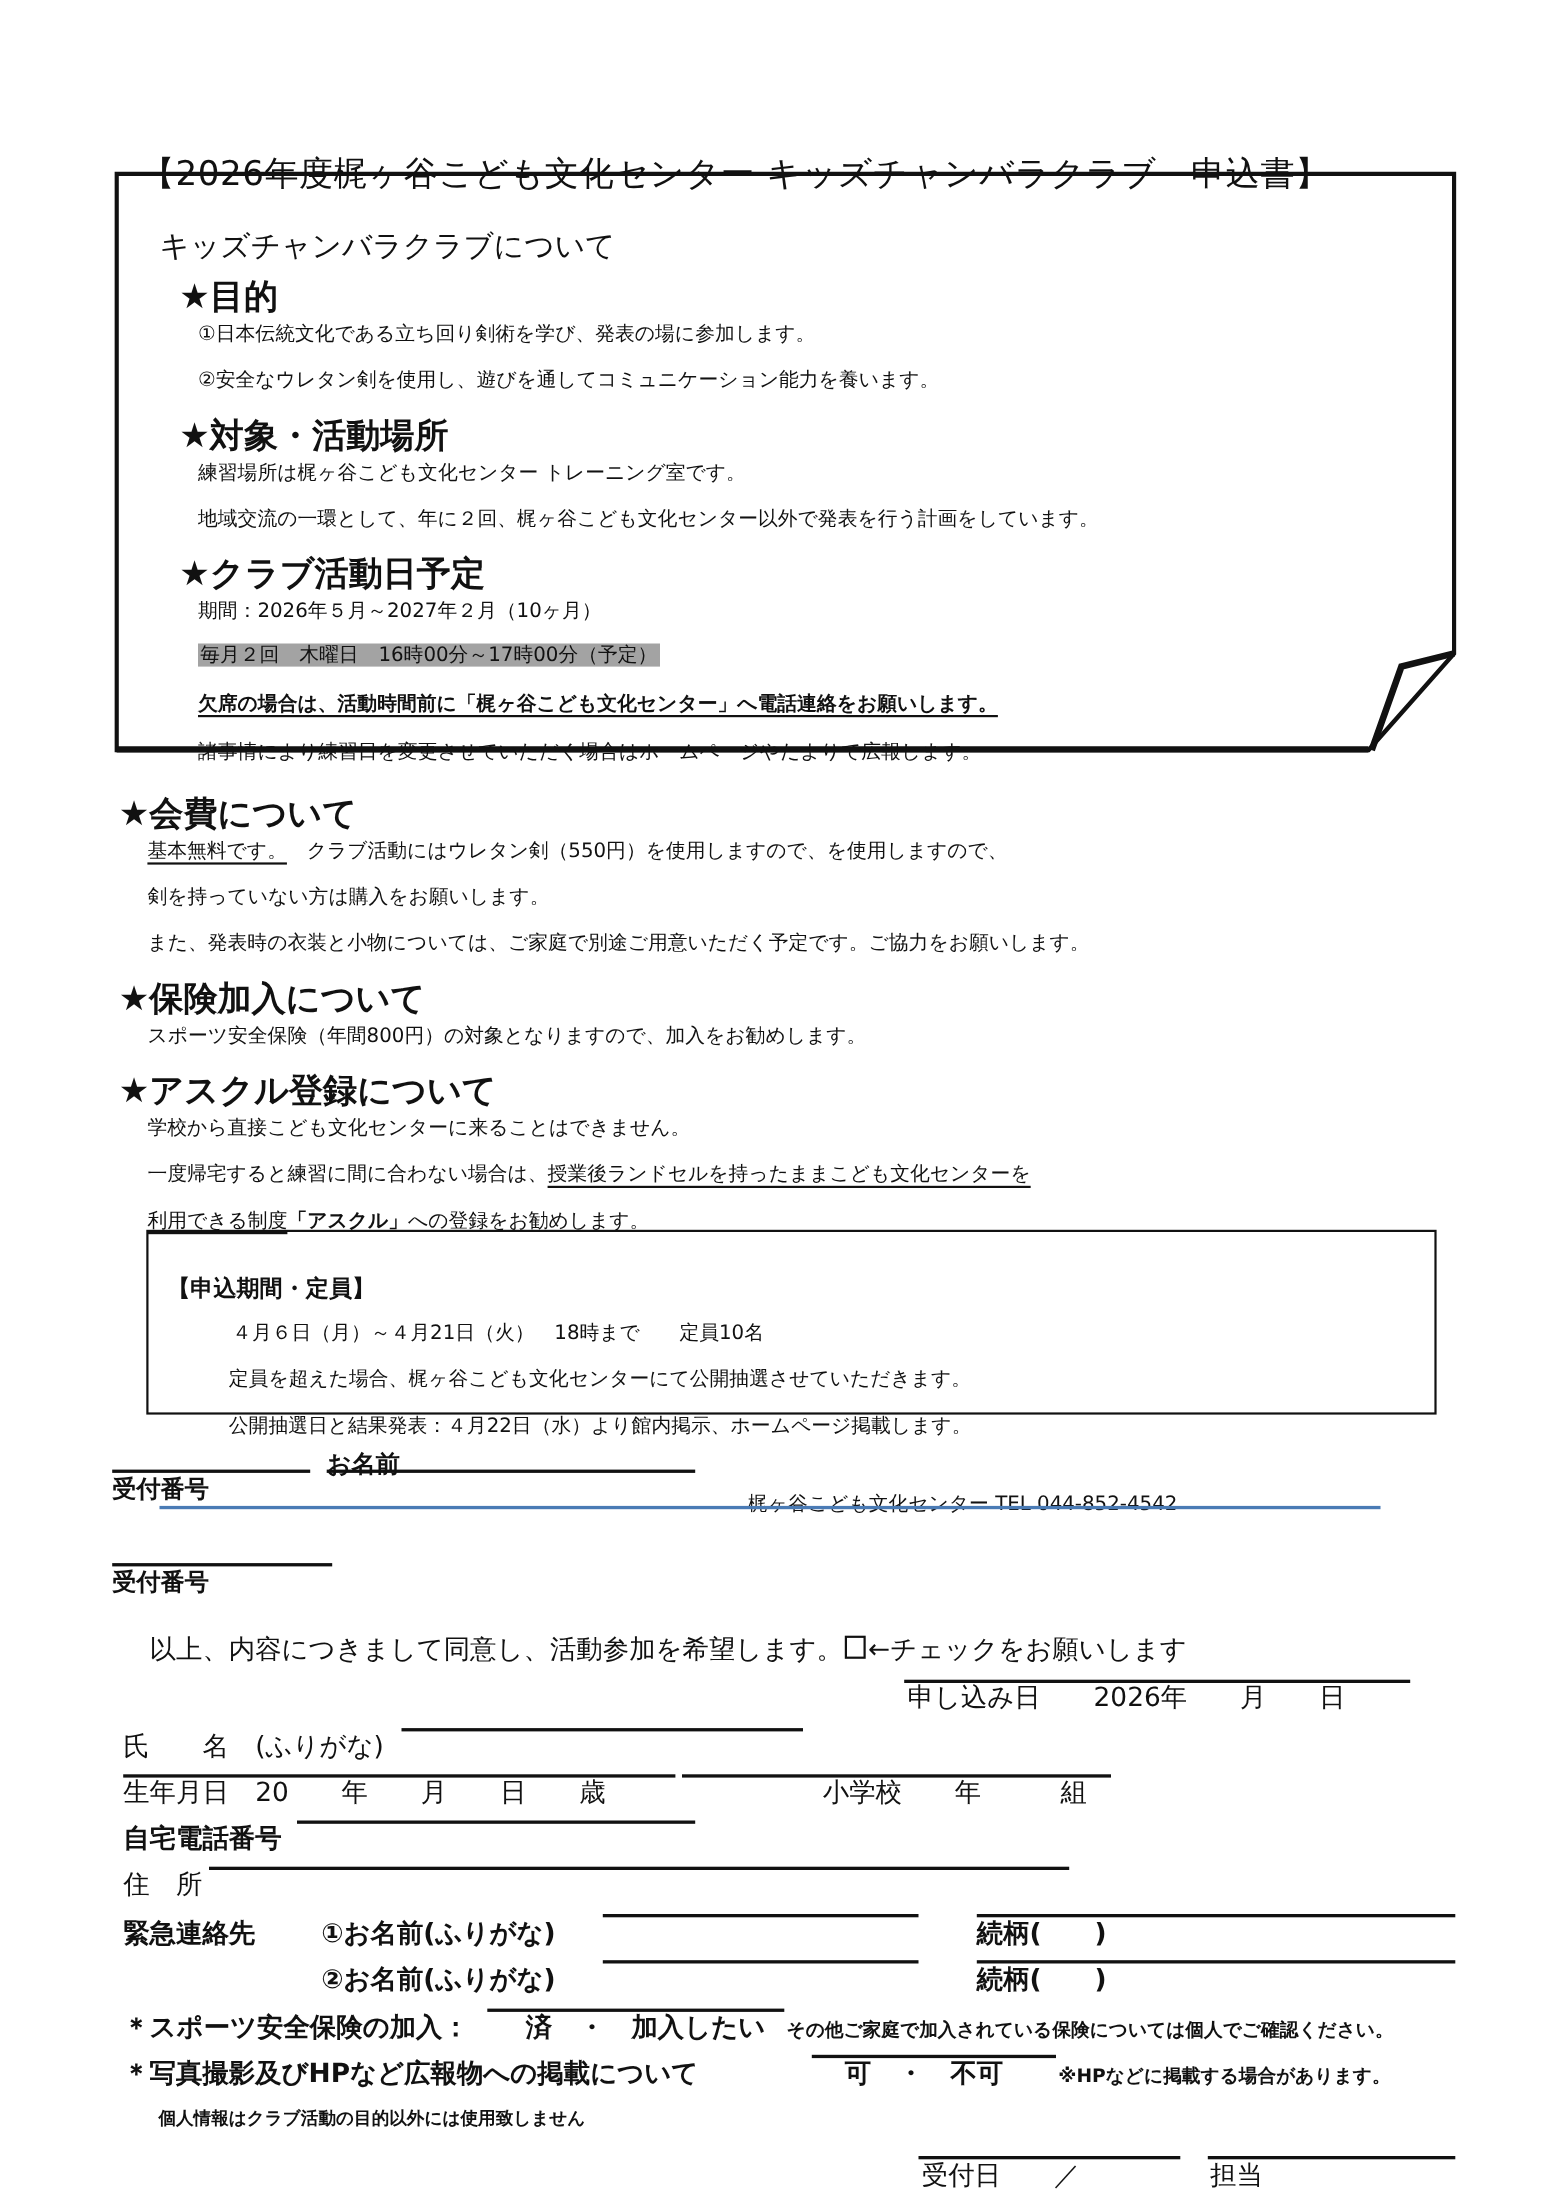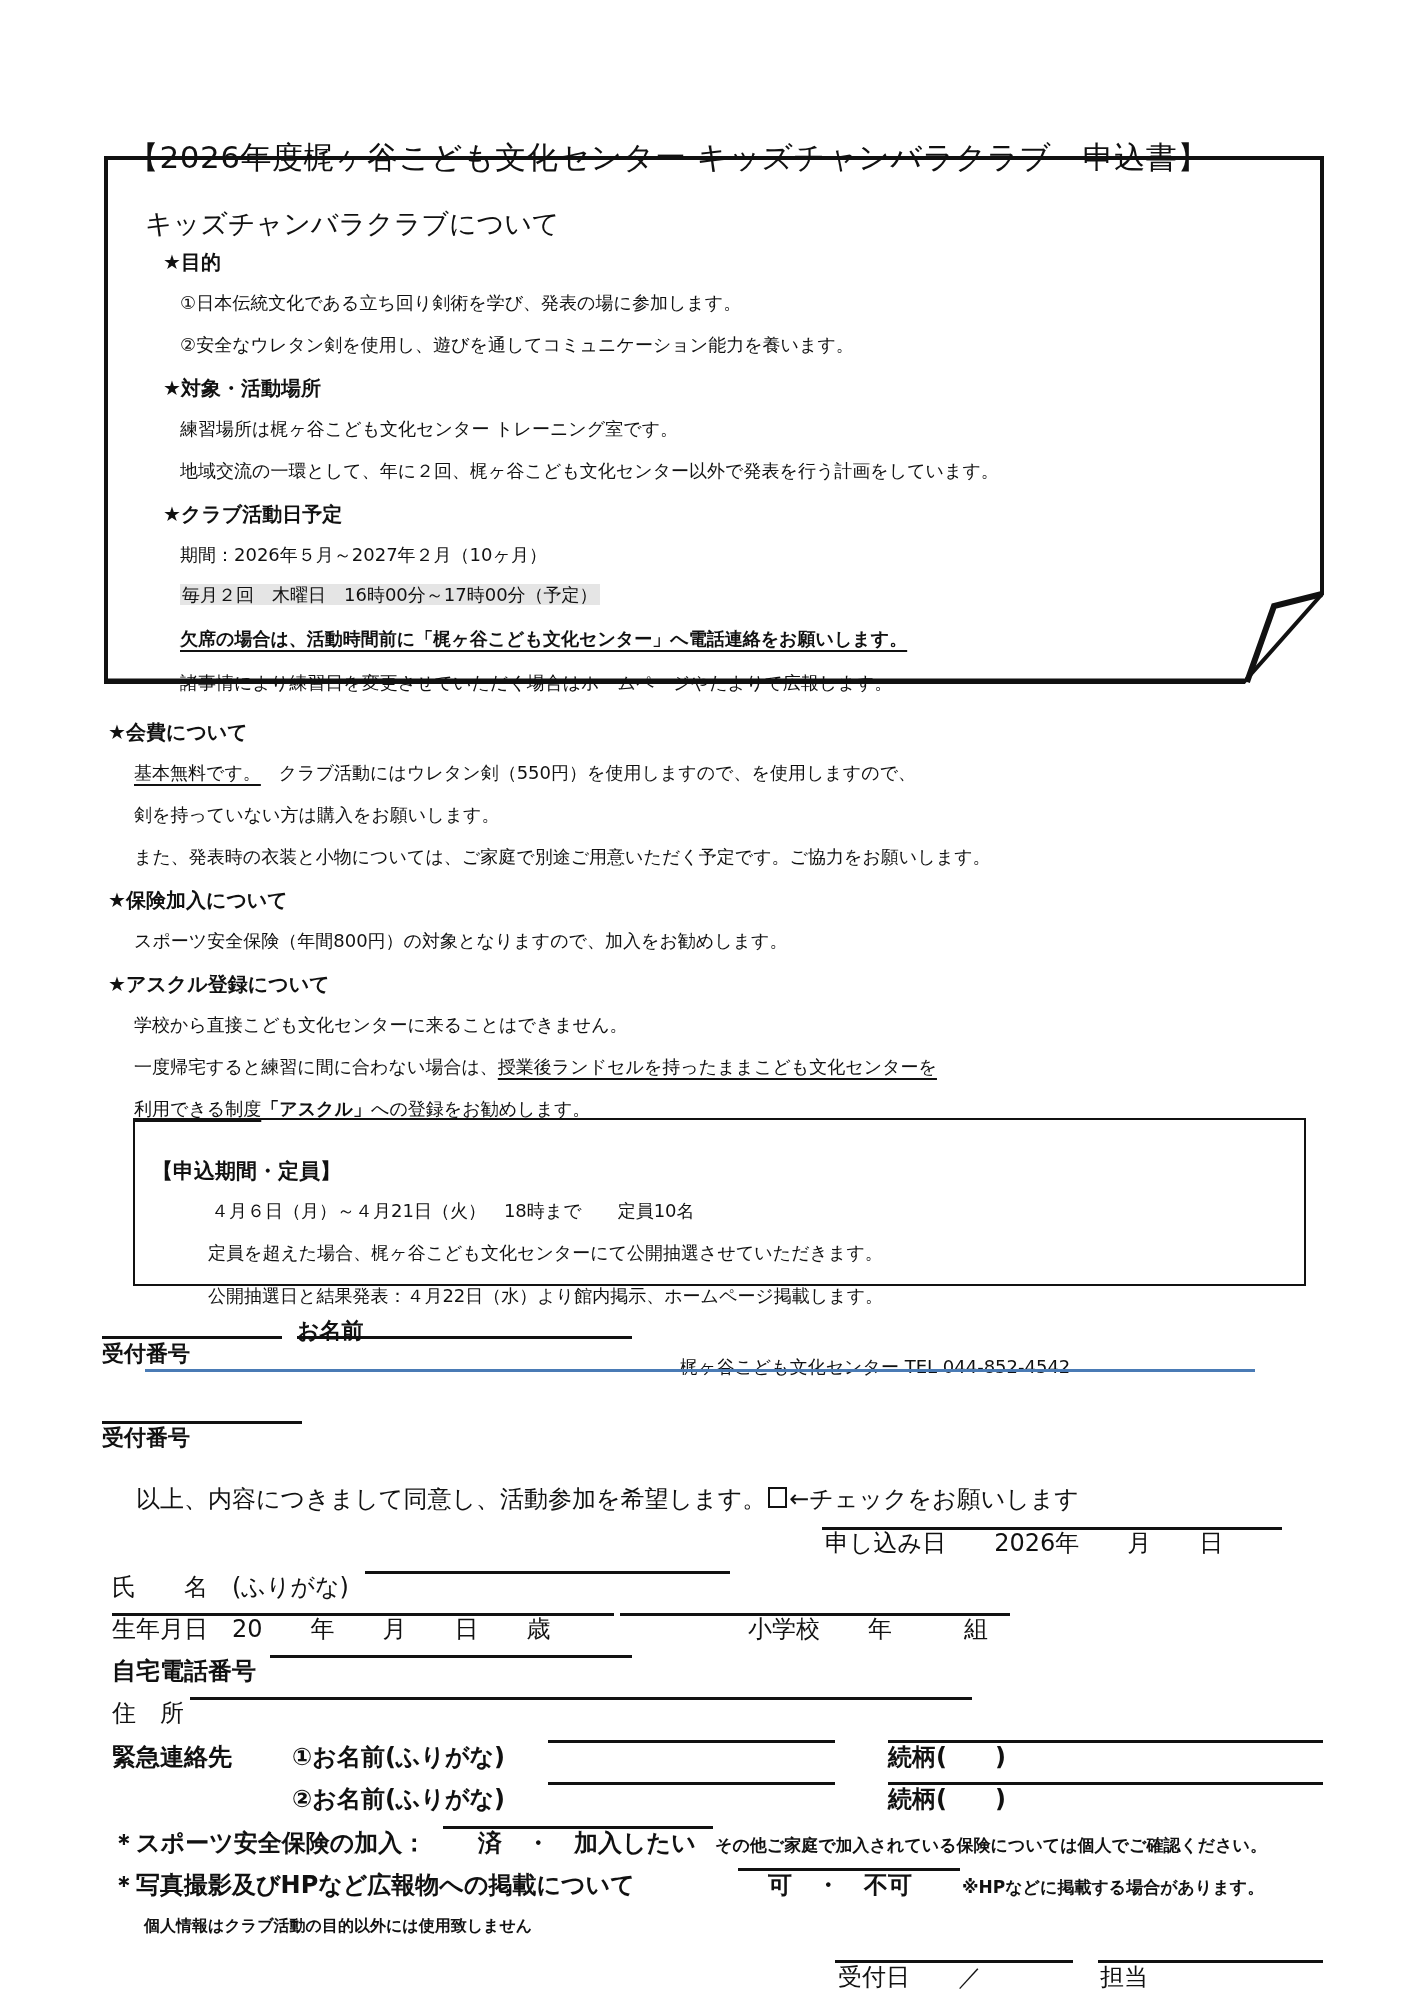--- a/index.html
+++ b/index.html
@@ -8,23 +8,23 @@
     font-family: "DejaVu Sans", "Liberation Sans", sans-serif;
     color: #111;
   }
   .abs { position: absolute; white-space: nowrap; margin-top: 31px; }
   .title { left: 128px; top: 106px; font-size: 31px; letter-spacing: 0.5px; }
 
   
   .info-box { position: absolute; left: 104px; top: 156px; width: 1220px; height: 528px; }
   .info-box svg { position: absolute; left: 0; top: 0; }
   .box-title { left: 145px; top: 175px; font-size: 27px; }
-  .sec-head { font-size: 20px; font-weight: bold; }
+  .sec-head { font-size: 31px; font-weight: bold; }
   .body-line { font-size: 18px; }
-  .hl { background: #e5e5e5; padding: 0 2px; }
+  .hl { background: #a3a3a3; padding: 0 2px; }
   .ul-bold { text-decoration: underline; text-decoration-thickness: 2px; text-underline-offset: 5px; font-weight: bold; }
   .ul { text-decoration: underline; text-decoration-thickness: 2px; text-underline-offset: 5px; }
 
   .apply-box { position: absolute; left: 133px; top: 1118px; width: 1173px; height: 168px; border: 2px solid #111; box-sizing: border-box; }
 
   .rule { position: absolute; height: 0; border-top: 3px solid #111; }
   .blue-rule { position: absolute; height: 0; border-top: 3px solid #4a7bb5; }
   .label-b { font-weight: bold; font-size: 22px; }
   .form-line { font-size: 24px; }
   .small-b { font-size: 17px; font-weight: bold; }

